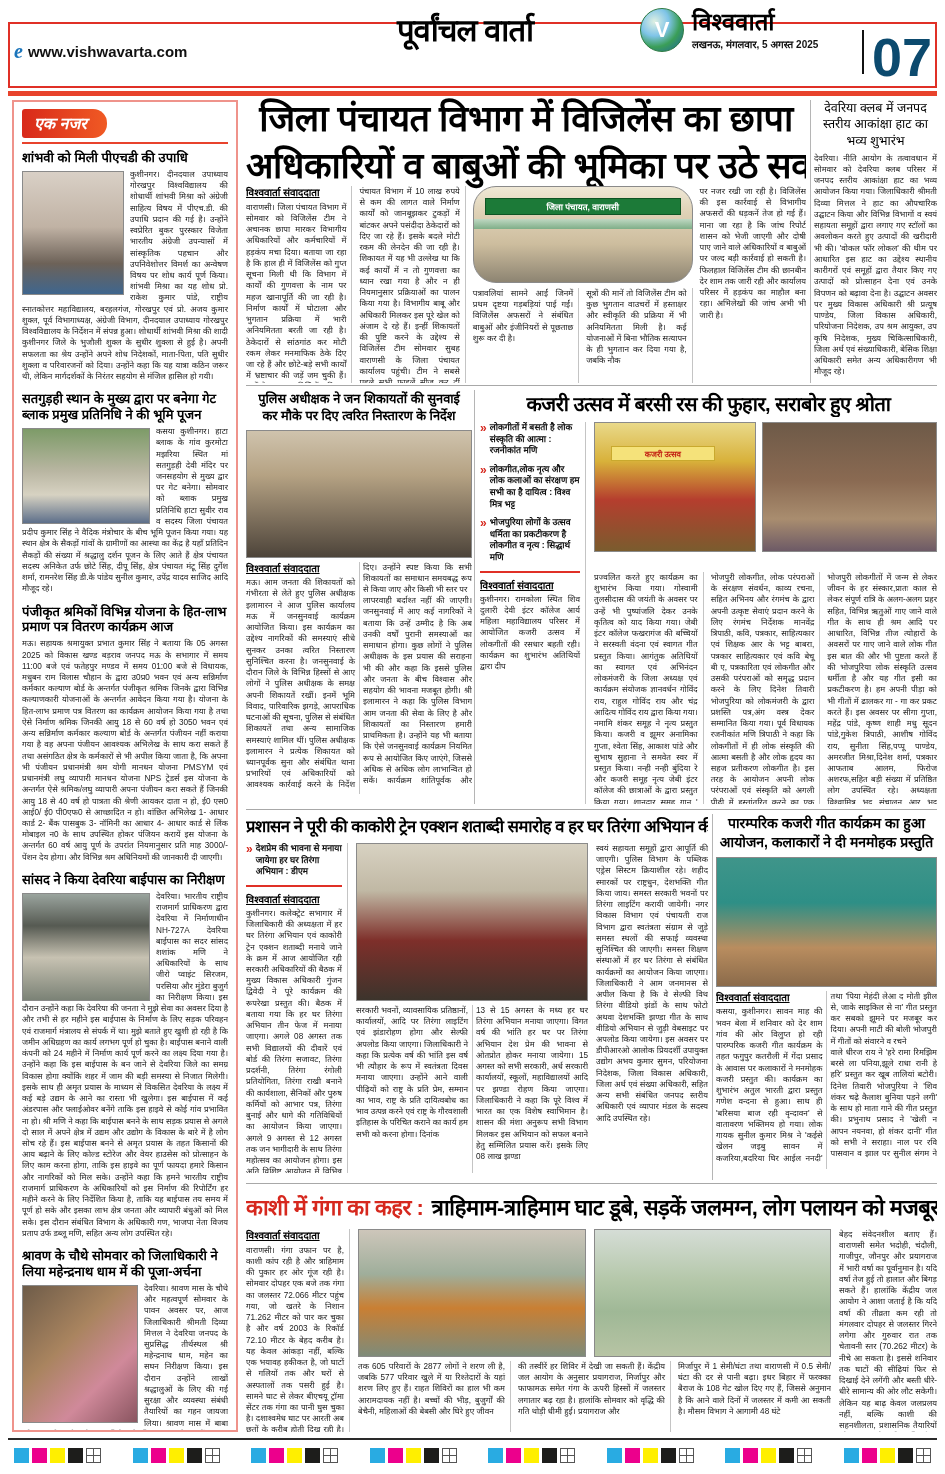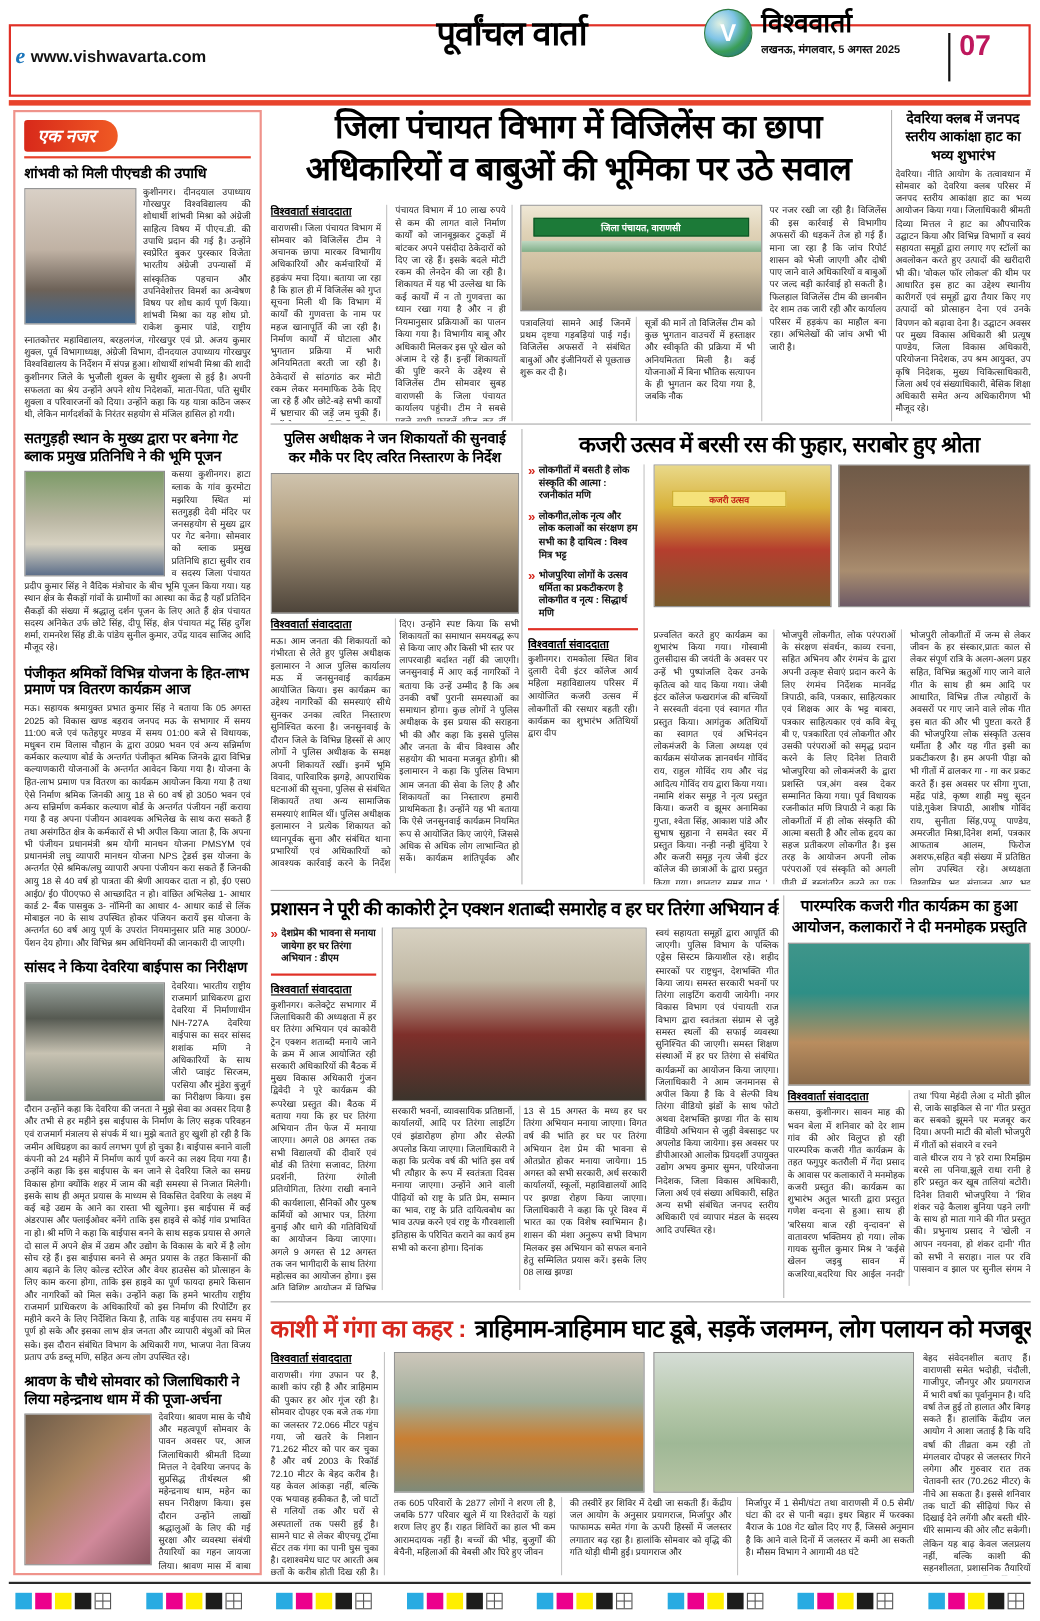--- a/index.html
+++ b/index.html
@@ -11,51 +11,51 @@
   .masthead-rule{left:8px;top:91px;width:929px;height:5px;background:#e8432c;}
   .site{left:14px;top:40px;display:flex;align-items:center;gap:5px;}
   .e-icon{color:#1b75bb;font:italic 800 20px "Liberation Serif",serif;}
   .site-url{font-weight:800;font-size:15px;color:#111;}
   .edition-title{left:295px;top:8px;width:340px;text-align:center;font-size:31px;font-weight:800;color:#000;letter-spacing:-1px;white-space:nowrap;}
   .logo-wrap{left:640px;top:8px;display:flex;gap:8px;align-items:center;}
   .globe{width:44px;height:44px;border-radius:50%;background:radial-gradient(circle at 32% 30%,#dff0e2 0%,#7fc4e8 35%,#3a9e57 62%,#1b5fa8 100%);border:1px solid #2d7a43;display:flex;align-items:center;justify-content:center;color:#fff;font-weight:800;font-size:22px;}
   .paper-name{font-size:24px;font-weight:800;color:#000;line-height:1.05;}
   .paper-date{font-size:10px;font-weight:700;color:#111;margin-top:3px;}
   .pgnum-bar{left:862px;top:30px;width:2px;height:44px;background:#111;}
-  .page-number{left:872px;top:26px;font-size:26px;font-weight:800;color:#be185d;}
+  .page-number{left:872px;top:26px;font-size:54px;font-weight:800;color:#0c4a6e;}
   
   .sidebar{left:12px;top:100px;width:226px;height:1332px;border:2px solid #ef938b;padding:7px 8px;overflow:hidden;background:#fff;}
   .sb-banner{display:inline-block;background:linear-gradient(90deg,#d8291a,#f05a24);color:#fff;font-weight:800;font-style:italic;font-size:16px;padding:3px 20px 4px 12px;border-radius:3px 14px 14px 3px;}
   .sb-banner-rule{height:2px;background:#e8432c;margin:4px 0 6px;}
   .sb-article{margin-bottom:9px;overflow:hidden;}
   .sb-title{font-size:13px;font-weight:800;line-height:1.22;color:#000;margin-bottom:3px;}
   .sb-body{font-size:8.2px;line-height:1.37;text-align:justify;color:#222;}
   .sb-photo{float:left;margin:2px 6px 2px 0;border:1px solid #8a8a8a;}
   .ph-phd{width:102px;height:124px;background:linear-gradient(180deg,#d9d0c6 0%,#c0b2a4 45%,#6d6258 75%,#3f668e 100%);}
   .ph-bhumi{width:128px;height:96px;background:linear-gradient(180deg,#7d9b68 0%,#b9b6a2 45%,#d7d2c2 70%,#5d6f8a 100%);}
   .ph-bypass{width:128px;height:108px;background:linear-gradient(180deg,#9aa49e 0%,#565a52 30%,#c7c2b2 60%,#7b8276 100%);}
   .ph-mandir{width:116px;height:138px;background:linear-gradient(135deg,#6e5c49 0%,#a9845f 40%,#d0899a 70%,#8a5560 100%);}
   
   .byline{font-weight:800;font-size:10px;text-decoration:underline;margin-bottom:2px;color:#000;}
   .coltext{font-size:8.2px;line-height:1.37;text-align:justify;color:#222;}
   .rule-r{border-right:1px solid #c4c4c4;padding-right:5px;}
   .photo{border:1px solid #8a8a8a;position:relative;overflow:hidden;}
   
   .lead-headline{left:246px;top:96px;width:560px;text-align:center;font-weight:800;color:#000;line-height:1.3;letter-spacing:-0.5px;}
-  .lead-headline div{font-size:30px;white-space:nowrap;overflow:hidden;}
+  .lead-headline div{font-size:36px;white-space:nowrap;overflow:hidden;}
   .vline{background:#b5b5b5;width:1px;}
   .hline{background:#a8a8a8;height:1px;}
   .lead-body{left:246px;top:186px;width:560px;height:197px;display:grid;grid-template-columns:repeat(5,1fr);grid-template-rows:102px auto;column-gap:7px;overflow:hidden;}
-  .lead-photo{grid-column:3/5;grid-row:1;height:97px;background:linear-gradient(180deg,#efe8d6 0%,#e0d3b8 25%,#cdbd9e 60%,#8d8472 100%);}
+  .lead-photo{grid-column:3/5;grid-row:1;height:97px;background:linear-gradient(180deg,#efe8d6 0%,#e0d3b8 25%,#cdbd9e 60%,#8d8472 100%);border-radius:23px;}
   .lead-sign{position:absolute;left:5%;top:12%;width:90%;background:#1c7a38;color:#fff;font-size:8.5px;font-weight:700;text-align:center;padding:2px 0;border:1px solid #0e5424;}
   .lead-awning{position:absolute;left:0;top:34%;width:100%;height:10px;background:linear-gradient(180deg,#bfd8c2,#7fae88);}
   .c15{grid-row:1/3;}
   
   .aspiration{left:814px;top:100px;width:123px;height:284px;overflow:hidden;}
-  .asp-title{font-size:12.5px;font-weight:700;text-align:center;line-height:1.3;margin-bottom:4px;color:#000;}
+  .asp-title{font-size:12.5px;font-weight:400;text-align:center;line-height:1.3;margin-bottom:4px;color:#000;}
   
   .police{left:246px;top:390px;width:226px;height:416px;overflow:hidden;}
   .police h2 div{font-size:12.8px;font-weight:800;text-align:center;white-space:nowrap;overflow:hidden;line-height:1.35;color:#000;}
   .ph-sp{width:100%;height:128px;background:linear-gradient(180deg,#cfc3ad 0%,#b5a283 35%,#7d6f5c 70%,#4d443a 100%);margin:5px 0 4px;}
   .police-cols{column-count:2;column-gap:8px;column-rule:1px solid #c4c4c4;height:232px;overflow:hidden;}
   
   .kajri{left:480px;top:390px;width:457px;height:416px;overflow:hidden;}
   .kajri h2{font-size:20px;font-weight:800;text-align:center;white-space:nowrap;overflow:hidden;letter-spacing:-0.5px;color:#000;margin-bottom:5px;}
   .kajri-grid{display:grid;grid-template-columns:106px 1fr;column-gap:8px;height:382px;overflow:hidden;}
   .kajri-left{border-right:1px solid #c4c4c4;padding-right:5px;overflow:hidden;}

